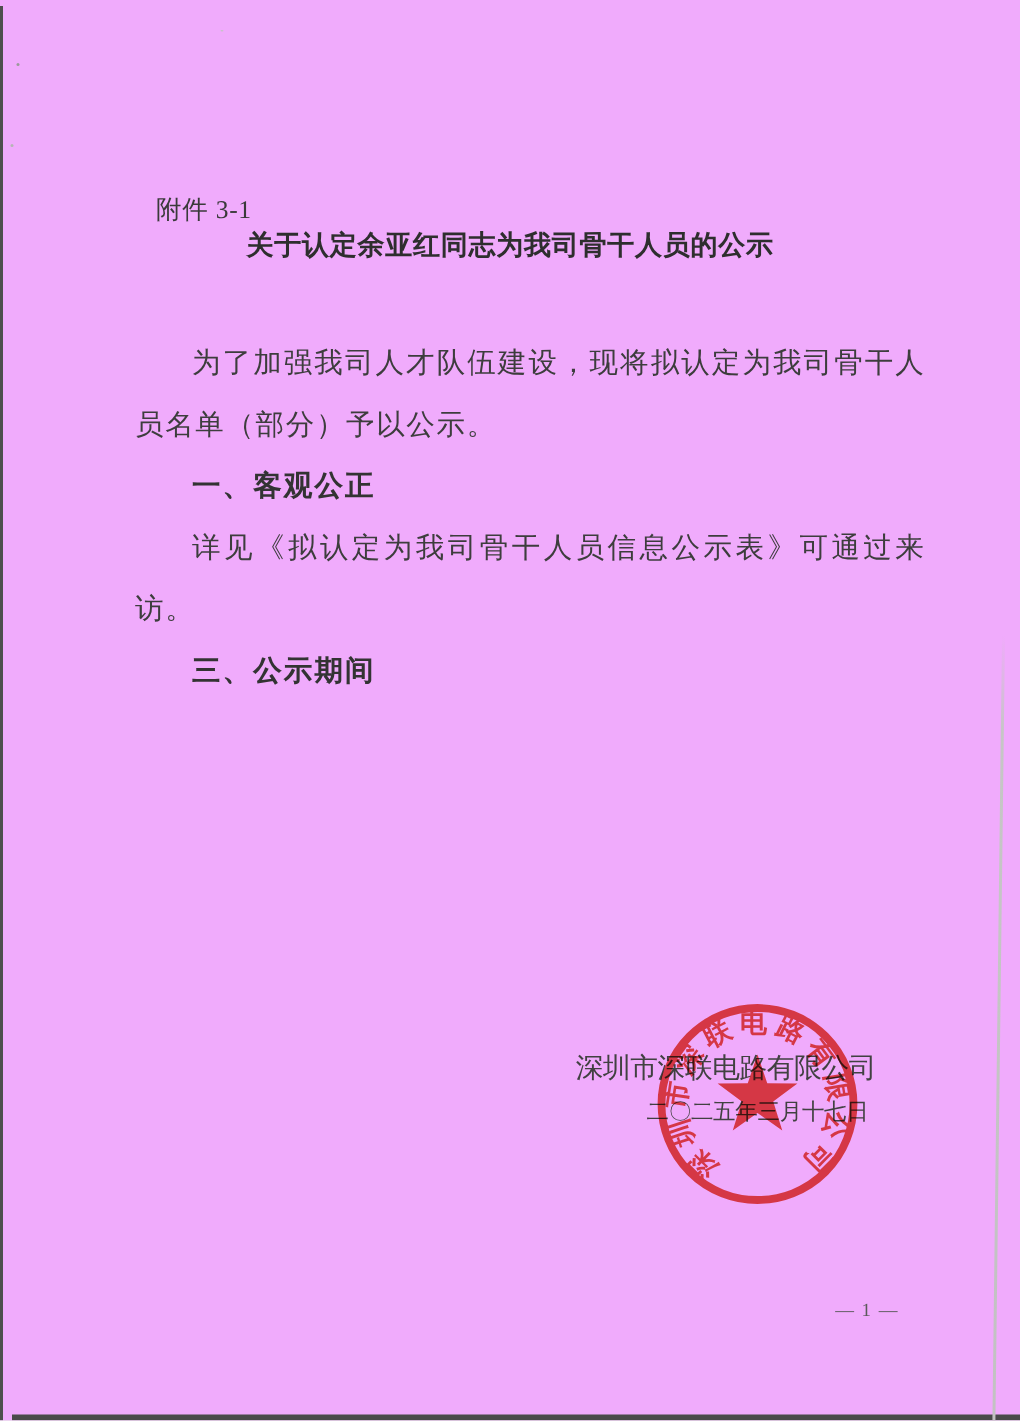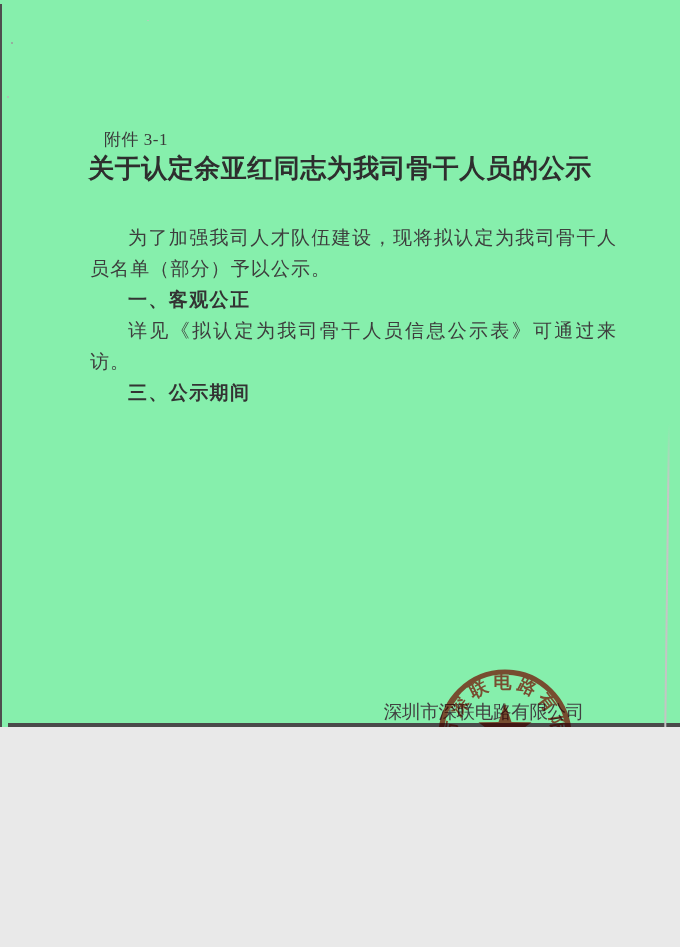--- a/index.html
+++ b/index.html
@@ -1,19 +1,19 @@
 <!DOCTYPE html>
 <html><head>
 <meta charset="utf-8">
 <style>
   html,body{margin:0;padding:0;background:#e9e9e9;}
   .page{
     position:relative;
-    width:680px;height:727px;
-    background:#86efac;
+    width:680px;height:947px;
+    background:#f0abfc;
     overflow:hidden;
     font-family:"Liberation Serif","DejaVu Serif",serif;
     color:#3d3d3d;
   }
   
   .edge-left{position:absolute;left:0;top:4px;width:2px;height:943px;background:#4e4e4e;}
   .edge-bottom{position:absolute;left:8px;bottom:0;width:672px;height:4px;background:#4a4a4a;}
   .edge-right-line{
     position:absolute;left:668px;top:424px;width:1.5px;height:525px;
     background:linear-gradient(#ffffff00,#c6c6c6 12%,#c2c2c2);
@@ -25,26 +25,26 @@
   .speck.s3{left:147px;top:20px;width:2px;height:1px;background:#c4c4c4;}
 
   .attachment{
     position:absolute;left:104px;top:128px;
     font-size:17px;letter-spacing:.5px;color:#3a3a3a;
   }
   .title{
     position:absolute;left:60px;top:151px;width:560px;margin:0;
     text-align:center;
     font-family:"Liberation Sans","DejaVu Sans",sans-serif;
-    font-weight:bold;font-size:26px;letter-spacing:.5px;color:#2e2e2e;
+    font-weight:bold;font-size:18px;letter-spacing:.5px;color:#2e2e2e;
     white-space:nowrap;
   }
   .body{
     position:absolute;left:90px;top:222px;width:527px;
-    font-size:19px;line-height:31px;letter-spacing:1.1px;
+    font-size:19px;line-height:41px;letter-spacing:1.1px;
     text-align:justify;
   }
   .body p{margin:0;text-indent:2em;}
   .body p.heading{
     font-family:"Liberation Sans","DejaVu Sans",sans-serif;
     font-weight:bold;color:#333;letter-spacing:1.4px;
   }
   .sig-company{
     position:absolute;right:96px;top:699px;
     font-size:18.5px;letter-spacing:-0.3px;color:#414141;white-space:nowrap;

